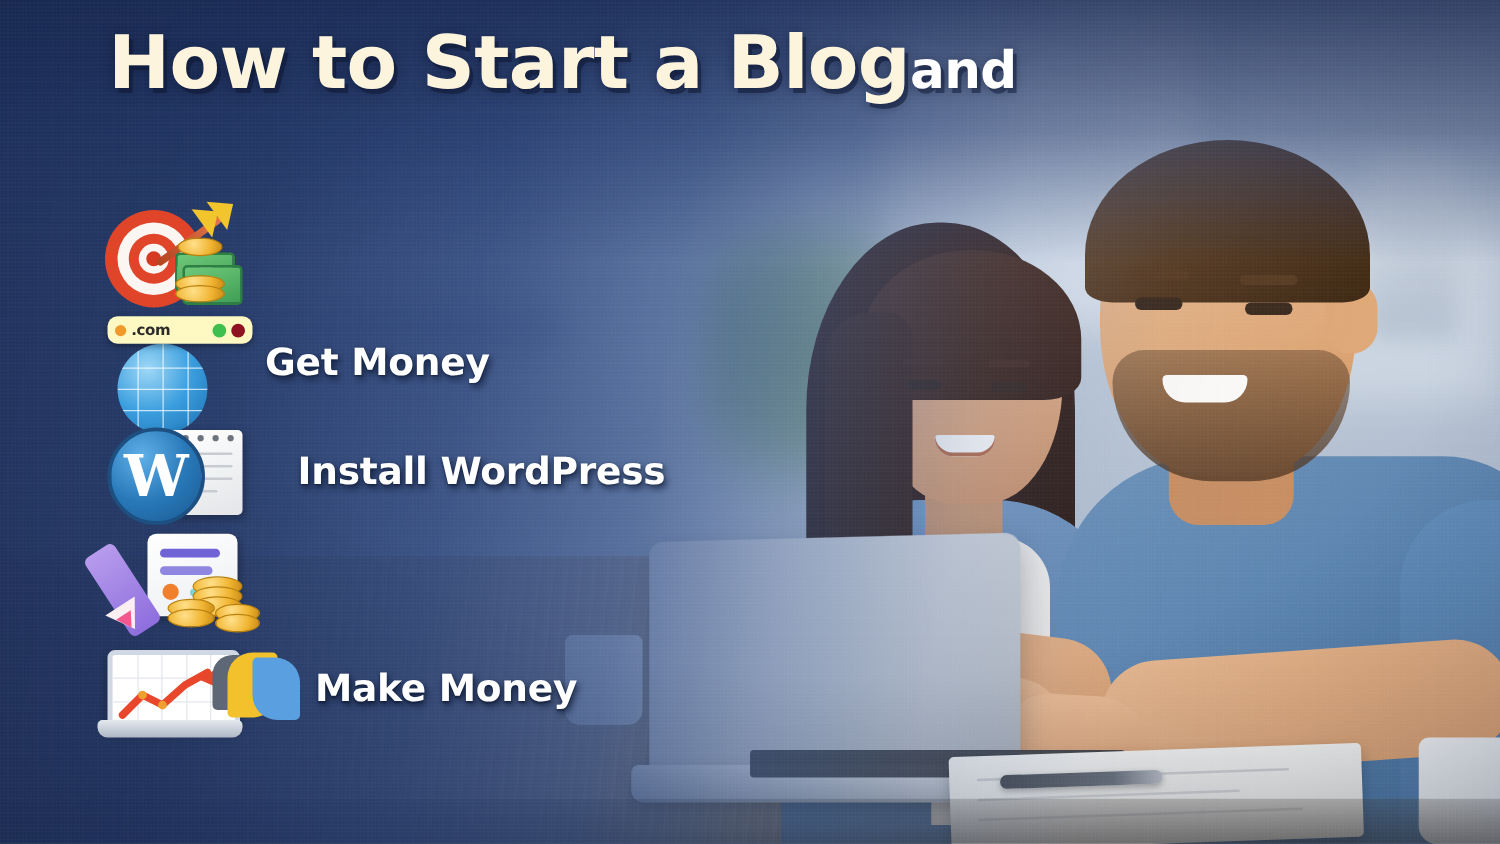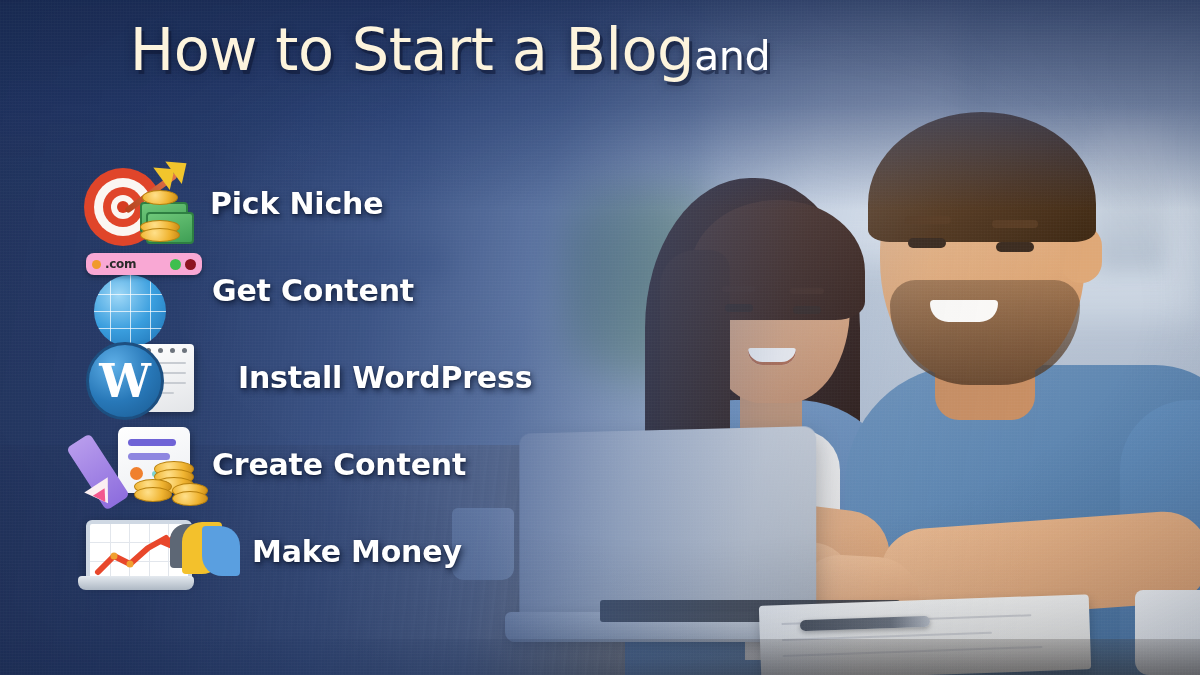--- a/index.html
+++ b/index.html
@@ -248,21 +248,21 @@
 
   
   .title {
     position:absolute; left:0; top:20px; width:900px;
     text-align:center; line-height:1.0;
     z-index: 30;
   }
   .title-line {
     display:block; white-space:nowrap;
     font-family: "DejaVu Sans", sans-serif;
-    font-weight: 400;
+    font-weight: 700;
     letter-spacing:-.5px;
   }
   .tl1 { font-size: 59px; }
   .tl2 { font-size: 59px; margin-top: 10px; padding-left: 48px; }
   .t-cream {
     color:#fdf4dd;
     text-shadow: 3px 4px 0 rgba(14,24,52,.55), 0 2px 10px rgba(8,16,40,.5);
   }
   .t-white {
     color:#ffffff;
@@ -336,21 +336,21 @@
   }
   .meridian {
     position:absolute; left:50%; top:0; width:1px; height:100%;
     background: rgba(255,255,255,.72);
   }
   .parallel {
     position:absolute; left:0; width:100%; height:1px;
     background: rgba(255,255,255,.72);
   }
   .addrbar {
-    position:absolute; background:#f9a8d4; border-radius:8px;
+    position:absolute; background:#fef9c3; border-radius:8px;
     box-shadow: 0 2px 5px rgba(0,0,0,.35);
     display:flex; align-items:center; gap:4px;
     font-family:"DejaVu Sans", sans-serif;
   }
   .dot { border-radius:50%; }
 
   
   .wp {
     position:absolute; border-radius:50%;
     background: radial-gradient(circle at 34% 28%, #5fb0e8, #2878b8 52%, #1a5a91 100%);
@@ -505,41 +505,40 @@
         <div class="target-ring" style="left:39px; top:41px; width:12px; height:12px; background:#d63b21;"></div>
         <div class="arrow-shaft" style="left:42px; top:30px;"></div>
         <div class="arrow-fletch" style="left:88px; top:0px; transform:rotate(54deg);"></div>
         <div class="arrow-fletch" style="left:76px; top:6px; transform:rotate(54deg);"></div>
         <div class="bill" style="left:62px; top:42px;"></div>
         <div class="bill" style="left:68px; top:52px;"></div>
         <div class="coin" style="left:64px; top:30px; width:34px; height:13px;"></div>
         <div class="coin" style="left:62px; top:60px; width:38px; height:12px;"></div>
         <div class="coin" style="left:62px; top:68px; width:38px; height:12px;"></div>
       </div>
-      <div class="step-label">Pick Niche</div>
     </div>
 
     <div class="step st-2">
       <div class="step-icon">
         <div class="globe" style="left:16px; top:28px; width:72px; height:72px;">
           <div class="meridian" style="left:22%;"></div>
           <div class="meridian" style="left:50%;"></div>
           <div class="meridian" style="left:78%;"></div>
           <div class="parallel" style="top:26%;"></div>
           <div class="parallel" style="top:50%;"></div>
           <div class="parallel" style="top:74%;"></div>
         </div>
         <div class="addrbar" style="left:8px; top:6px; width:104px; height:22px; padding:0 6px;">
           <span class="dot" style="width:9px;height:9px;background:#f09a2c;"></span>
           <span style="font-size:12px; font-weight:700; color:#2b2b2b; letter-spacing:-.3px;">.com</span>
           <span class="dot" style="width:11px;height:11px;background:#3fbf4e;margin-left:auto;"></span>
           <span class="dot" style="width:11px;height:11px;background:#8e1220;"></span>
         </div>
       </div>
-      <div class="step-label">Get Content</div>
+      <div class="step-label">Get Money</div>
     </div>
 
     <div class="step st-3">
       <div class="step-icon">
         <div class="notepad" style="left:58px; top:10px; width:58px; height:68px;">
           <div class="np-hole" style="left:10px; top:4px;"></div>
           <div class="np-hole" style="left:22px; top:4px;"></div>
           <div class="np-hole" style="left:34px; top:4px;"></div>
           <div class="np-hole" style="left:46px; top:4px;"></div>
           <div class="np-line" style="left:8px; top:18px; width:42px;"></div>
@@ -566,21 +565,20 @@
         <div class="pencil-tip" style="left:10px; top:62px;"></div>
         <div class="pencil-nib" style="left:17px; top:70px;"></div>
         <div class="coin" style="left:76px; top:40px; width:38px; height:14px;"></div>
         <div class="coin" style="left:76px; top:48px; width:38px; height:14px;"></div>
         <div class="coin" style="left:76px; top:56px; width:38px; height:14px;"></div>
         <div class="coin" style="left:56px; top:58px; width:36px; height:13px;"></div>
         <div class="coin" style="left:56px; top:66px; width:36px; height:13px;"></div>
         <div class="coin" style="left:94px; top:62px; width:34px; height:13px;"></div>
         <div class="coin" style="left:94px; top:70px; width:34px; height:13px;"></div>
       </div>
-      <div class="step-label">Create Content</div>
     </div>
 
     <div class="step st-5">
       <div class="step-icon">
         <div class="mini-lap-screen" style="left:8px; top:12px; width:98px; height:56px;">
           <div class="grid-v" style="left:20%;"></div>
           <div class="grid-v" style="left:40%;"></div>
           <div class="grid-v" style="left:60%;"></div>
           <div class="grid-v" style="left:80%;"></div>
           <div class="grid-h" style="top:33%;"></div>

